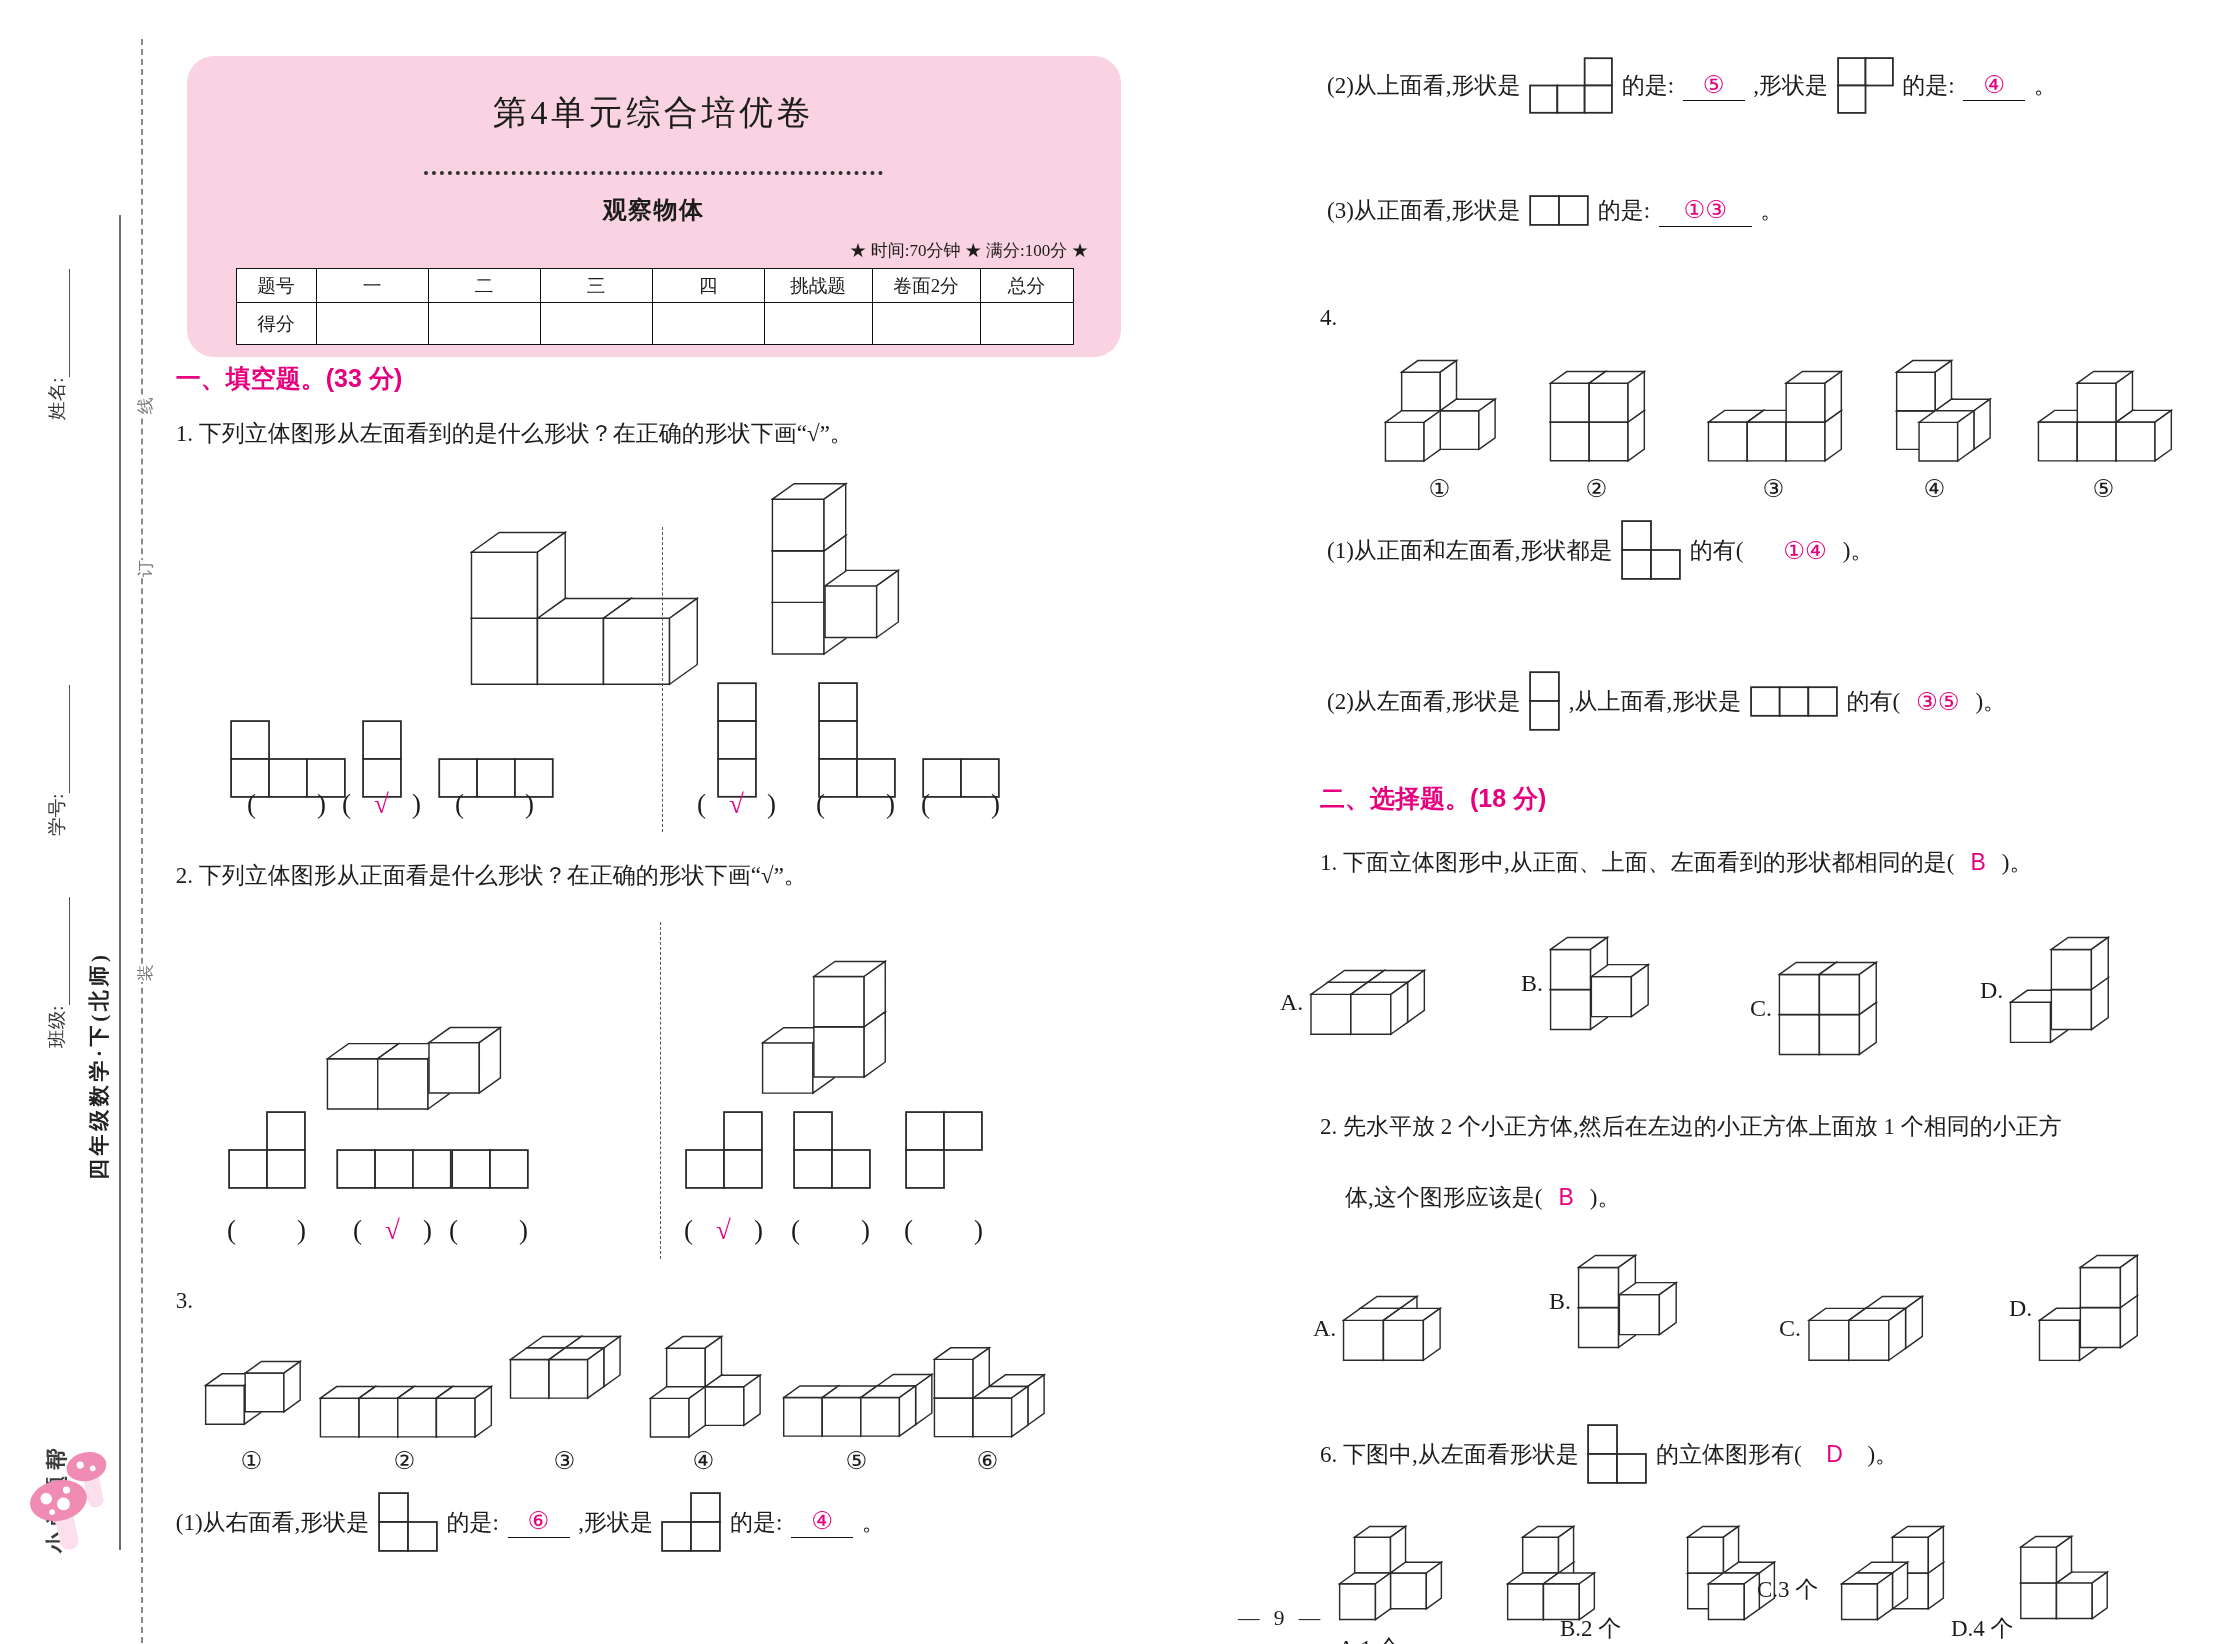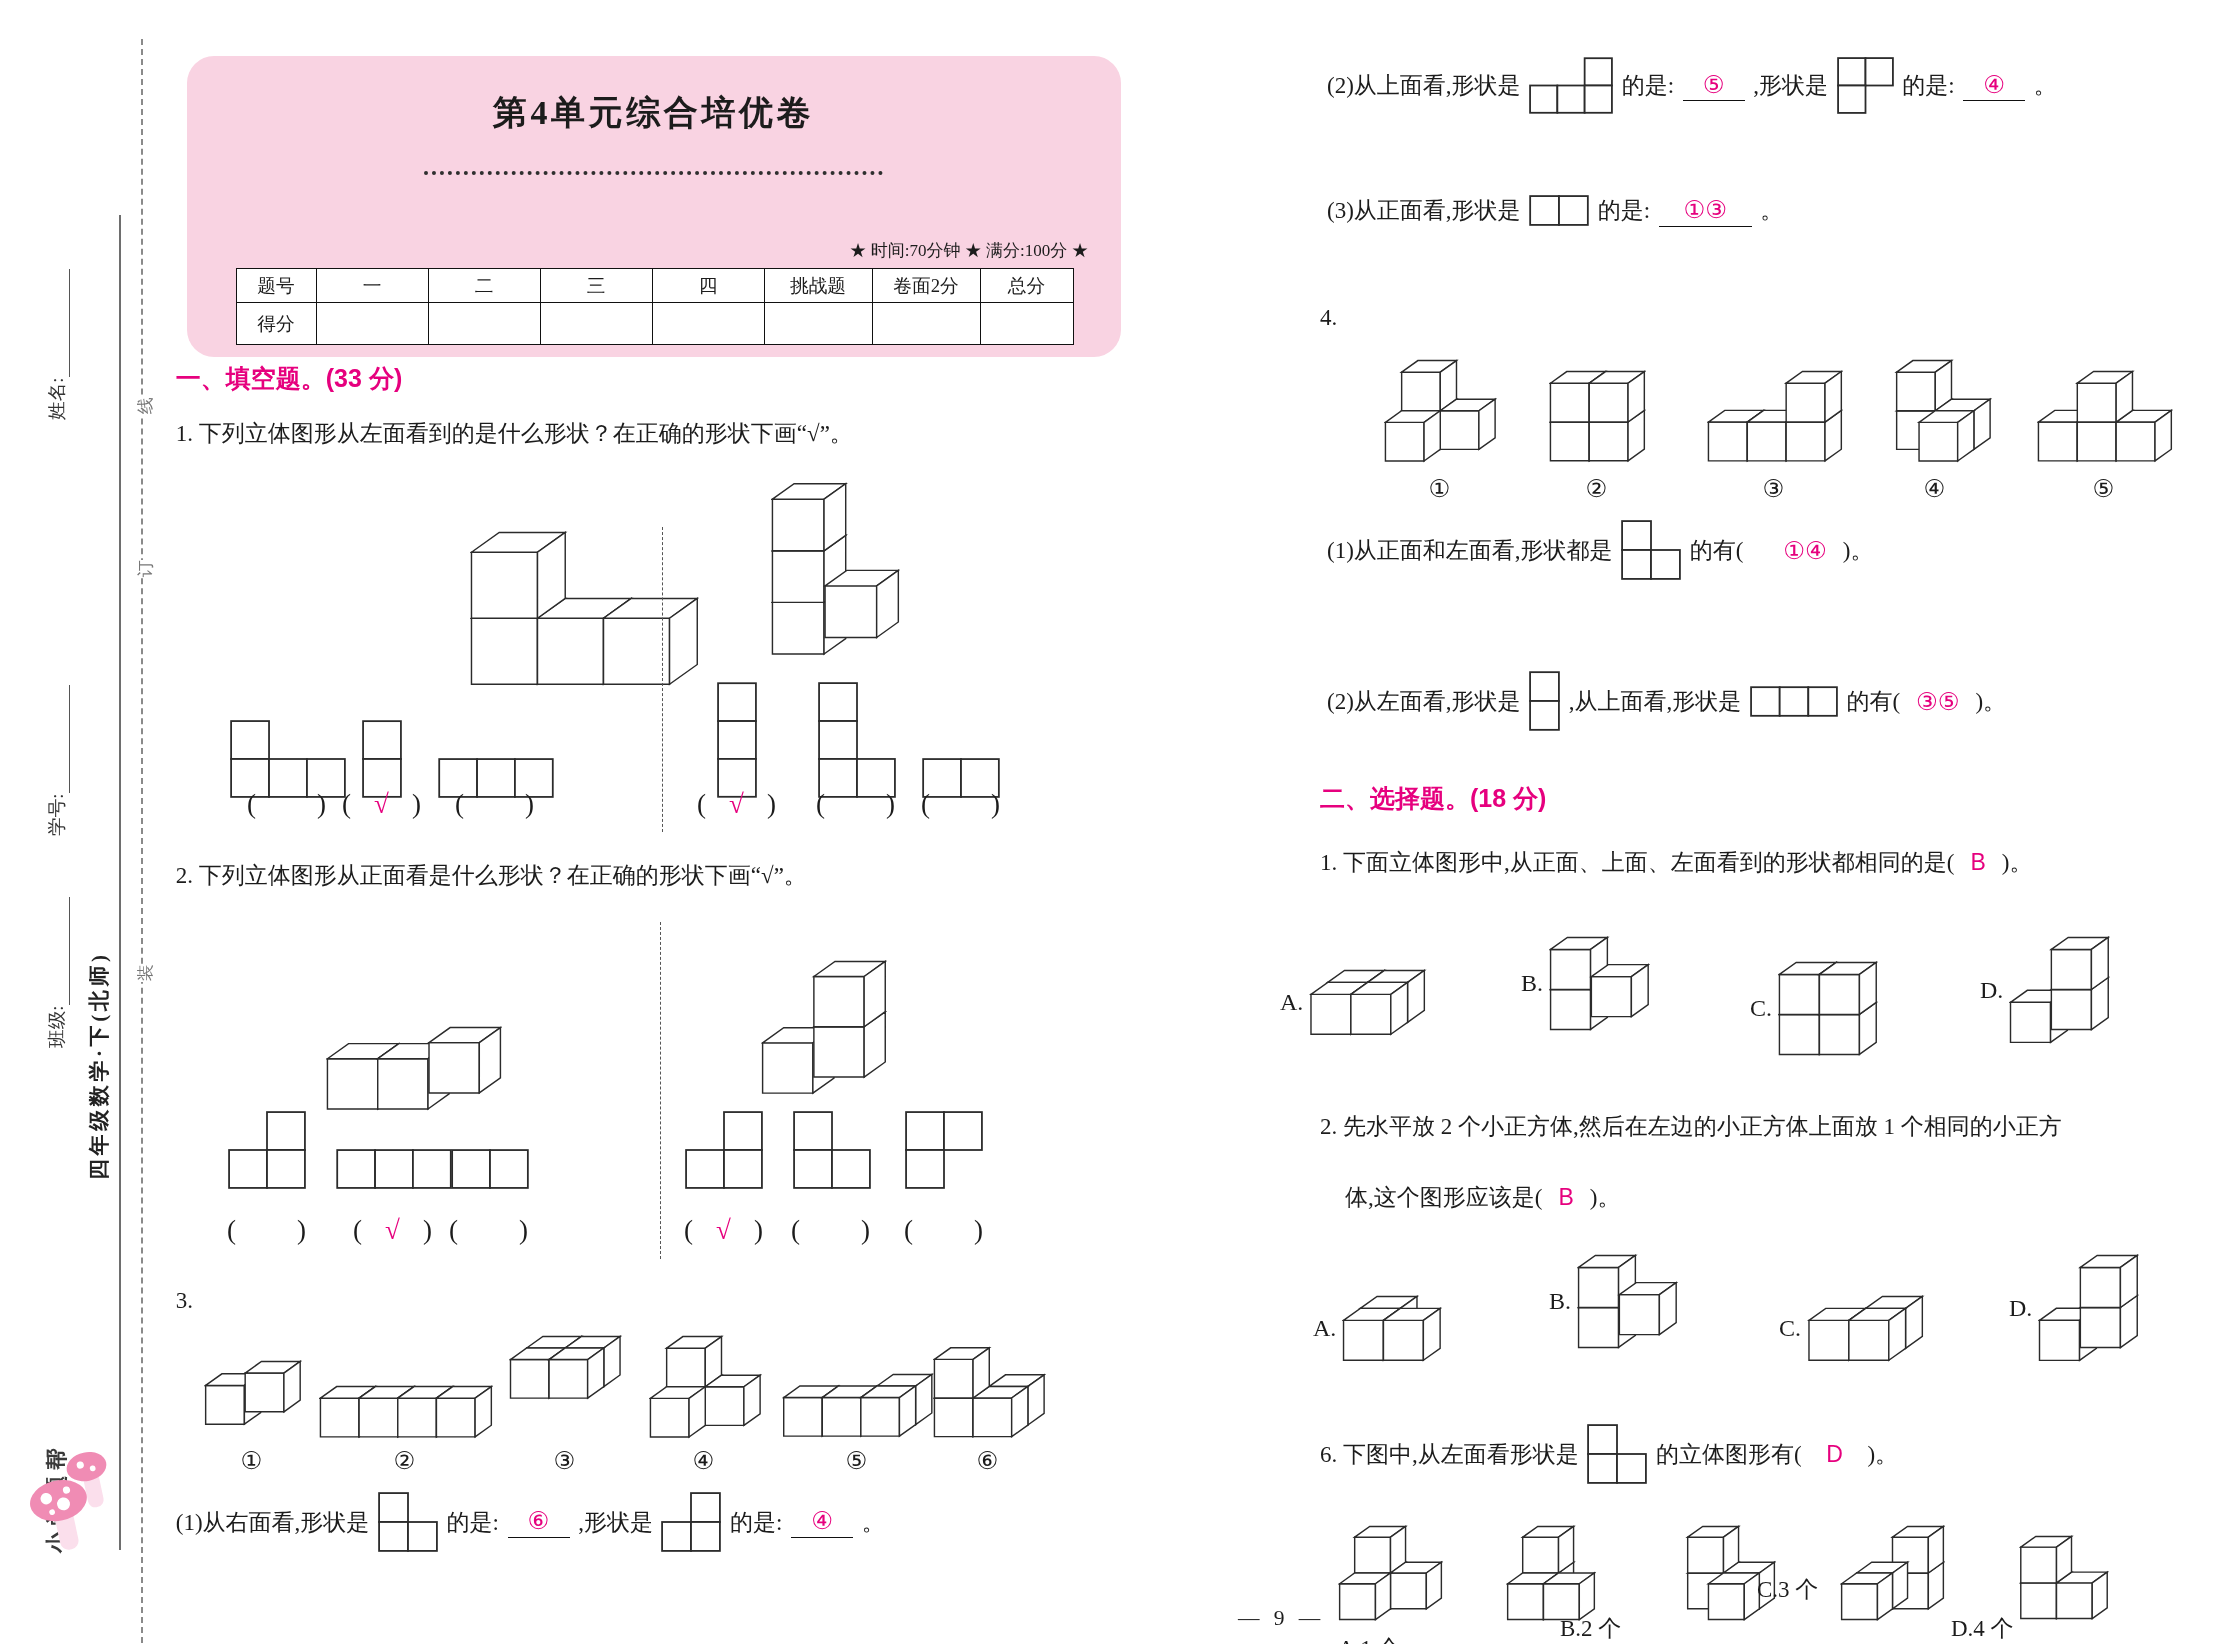--- a/index.html
+++ b/index.html
@@ -9,21 +9,21 @@
        font-family:"Liberation Serif","DejaVu Serif",serif;overflow:hidden;}
   .abs{position:absolute;}
   .nowrap{white-space:nowrap;}
   .sans{font-family:"Liberation Sans","DejaVu Sans",sans-serif;}
   .accent{color:var(--accent);}
   .sec-title{font-size:25px;font-weight:bold;color:var(--accent);font-family:"Liberation Sans","DejaVu Sans",sans-serif;}
   .qtext{font-size:23px;}
   .qnum{font-size:23px;}
   
   .header-box{background:var(--pink);border-radius:27px;}
-  .h-title{font-size:34px;font-weight:bold;text-align:center;letter-spacing:3.6px;}
+  .h-title{font-size:34px;font-weight:normal;text-align:center;letter-spacing:3.6px;}
   .h-dots{border-bottom:4.3px dotted #2f2f2f;}
   .h-sub{font-size:24px;font-weight:bold;text-align:center;letter-spacing:1.4px;}
   .h-meta{font-size:17px;}
   table.score{border-collapse:collapse;background:#fff;}
   table.score td{border:1.8px solid #111;text-align:center;font-size:18.7px;padding:0;}
   
   .fig svg,.shape svg{display:block;}
   .fig path{fill:#fff;stroke:var(--line);stroke-width:2;}
   .shape rect{fill:#fff;stroke:var(--line);stroke-width:2.5;}
   
@@ -81,20 +81,21 @@
     <circle cx="66" cy="60" r="5" fill="#fff"></circle>
       <circle cx="40" cy="86" r="4" fill="#fff"></circle>
   </g>
 </svg>
 
 <div class="abs" style="left:165px;top:0;width:976px;height:1645px;">
 
   <div class="abs header-box" style="left:21.5px;top:56px;width:934px;height:301px;">
     <div class="abs h-title" style="left:0;top:34px;width:100%;">第4单元综合培优卷</div>
     <div class="abs h-dots" style="left:237px;top:115px;width:459px;"></div>
+    <div class="abs h-sub" style="left:0;top:138px;width:100%;">观察物体</div>
     <div class="abs h-meta" style="right:32px;top:183px;">★ 时间:70分钟 ★ 满分:100分 ★</div>
     <table class="score abs" style="left:49px;top:212px;">
       <tbody>
           <tr style="height:34px;margin-top:20px;">
         <td style="width:80px;">题号</td>
         <td style="width:112px;">一</td>
         <td style="width:112px;">二</td>
         <td style="width:112px;">三</td>
         <td style="width:112px;">四</td>
         <td style="width:108px;">挑战题</td>

